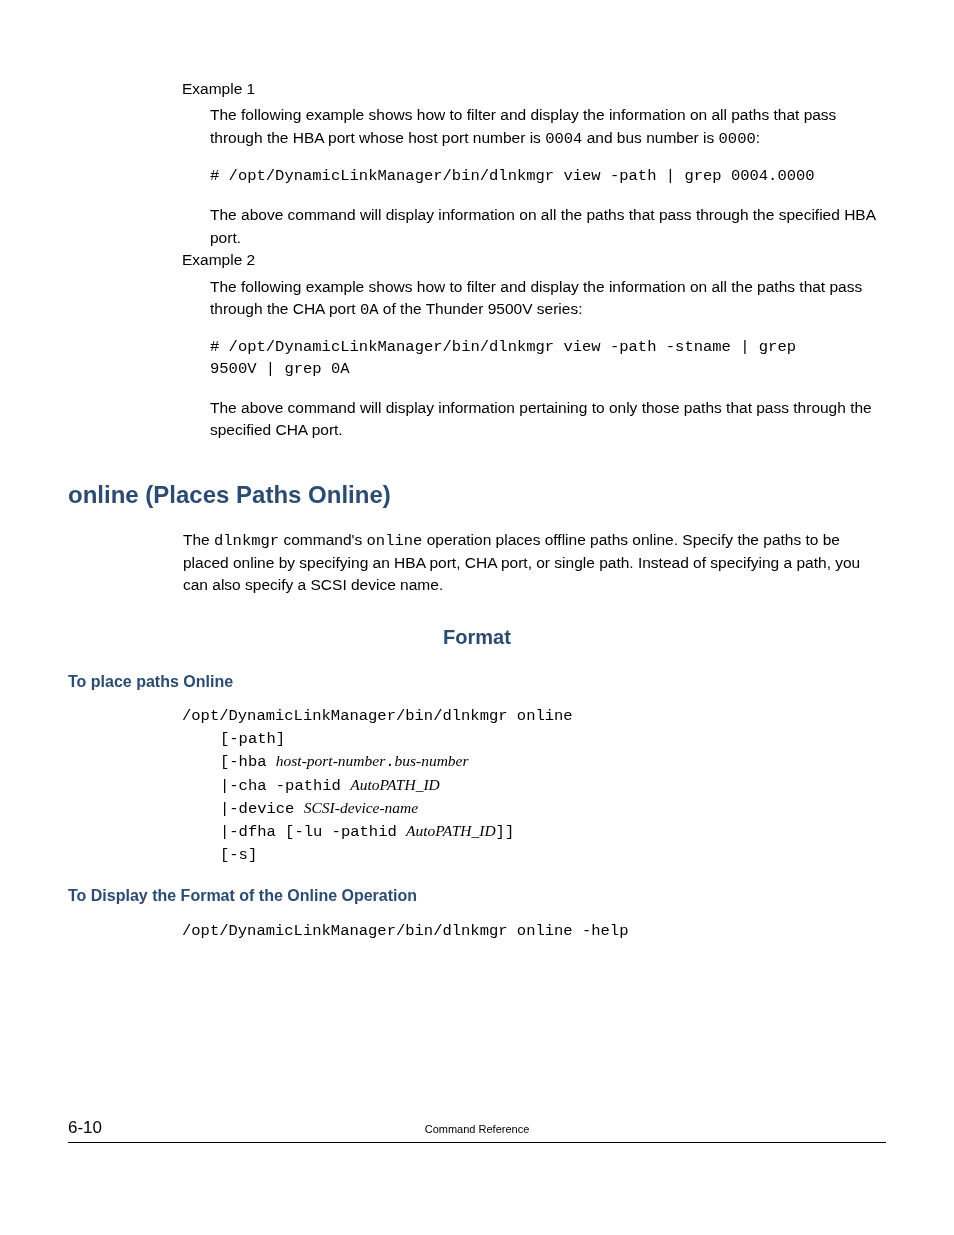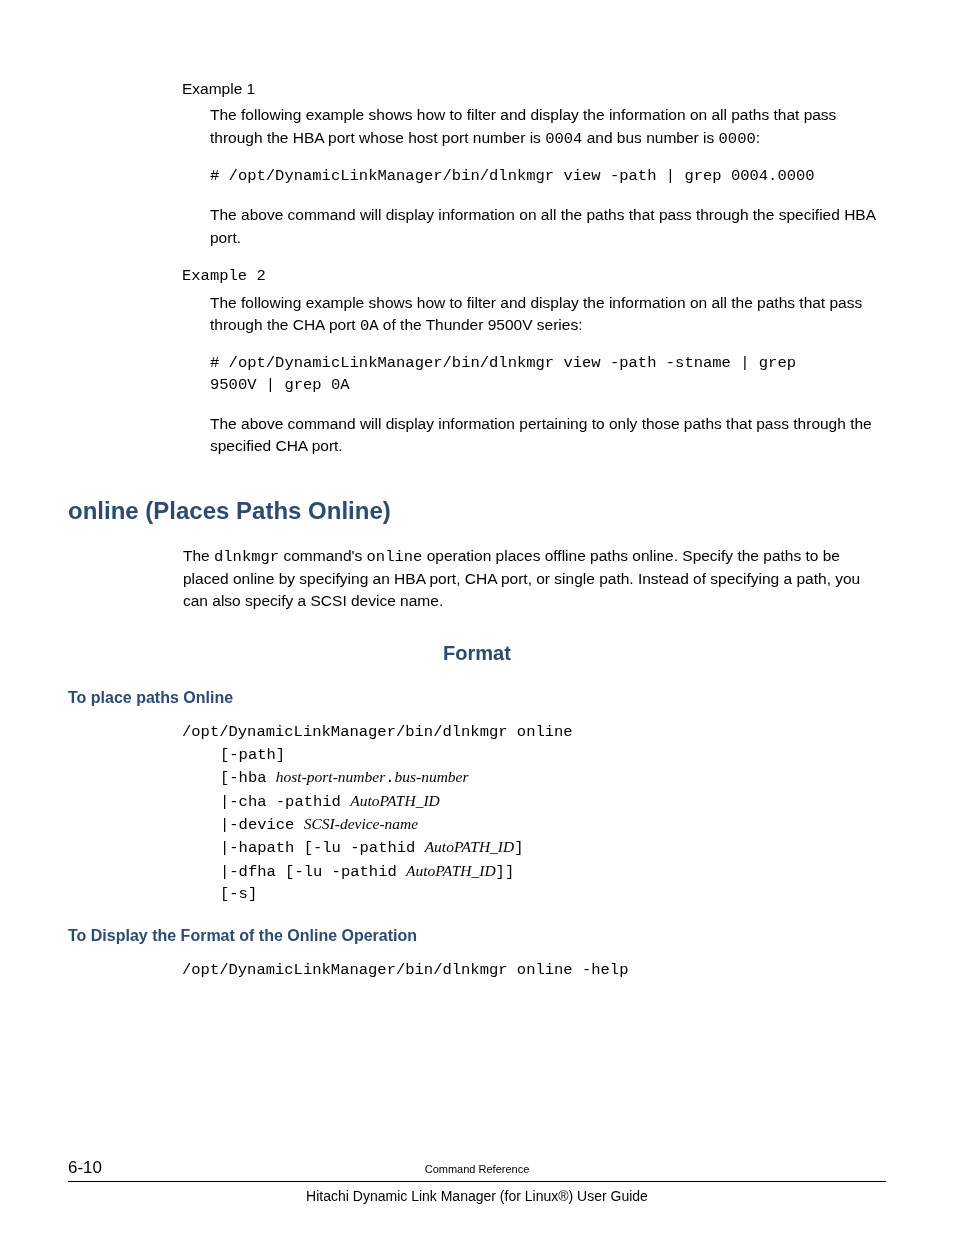--- a/index.html
+++ b/index.html
@@ -92,22 +92,20 @@
   }
   .footer-top {
     font-size: 11px;
     margin-bottom: 2px;
   }
   .footer-bot {
     font-size: 14px;
     margin-top: 2px;
   }
   .para-gap-top {
-    margin-top: 16px;
-    font-family: Liberation Mono, monospace;
   }
 </style>
 </head>
 <body>
 
 <div class="label">Example 1</div>
 <div class="content-indent">
   <span>The following example shows how to filter and display the information on all paths that pass through the HBA port whose host port number is </span><span class="code-inline">0004</span><span> and bus number is </span><span class="code-inline">0000</span><span>:</span>
 </div>
 <div class="code-block"># /opt/DynamicLinkManager/bin/dlnkmgr view -path | grep 0004.0000</div>
@@ -127,26 +125,24 @@
 
 <h2 class="subsection">Format</h2>
 
 <h3 class="subsub">To place paths Online</h3>
 <div class="syntax-block">
   <span>/opt/DynamicLinkManager/bin/dlnkmgr online</span>
   <span class="indent"><span>[-path]</span></span>
   <span class="indent"><span>[-hba </span><span class="italic">host-port-number</span><span>.</span><span class="italic">bus-number</span></span>
   <span class="indent"><span>|-cha -pathid </span><span class="italic">AutoPATH_ID</span></span>
   <span class="indent"><span>|-device </span><span class="italic">SCSI-device-name</span></span>
-  <span class="indent"><span>|-hapath [-lu -pathid </span><span class="italic">AutoPATH_ID</span><span>]</span></span>
   <span class="indent"><span>|-dfha [-lu -pathid </span><span class="italic">AutoPATH_ID</span><span>]]</span></span>
   <span class="indent"><span>[-s]</span></span>
 </div>
 
 <h3 class="subsub">To Display the Format of the Online Operation</h3>
 <div class="syntax-block">/opt/DynamicLinkManager/bin/dlnkmgr online -help</div>
 
 <div class="footer">
   <div class="footer-page">6-10</div>
   <div class="footer-top">Command Reference</div>
   <hr class="footer-rule">
-  <div class="footer-bot">Hitachi Dynamic Link Manager (for Linux®) User Guide</div>
 </div>
 
 </body></html>

